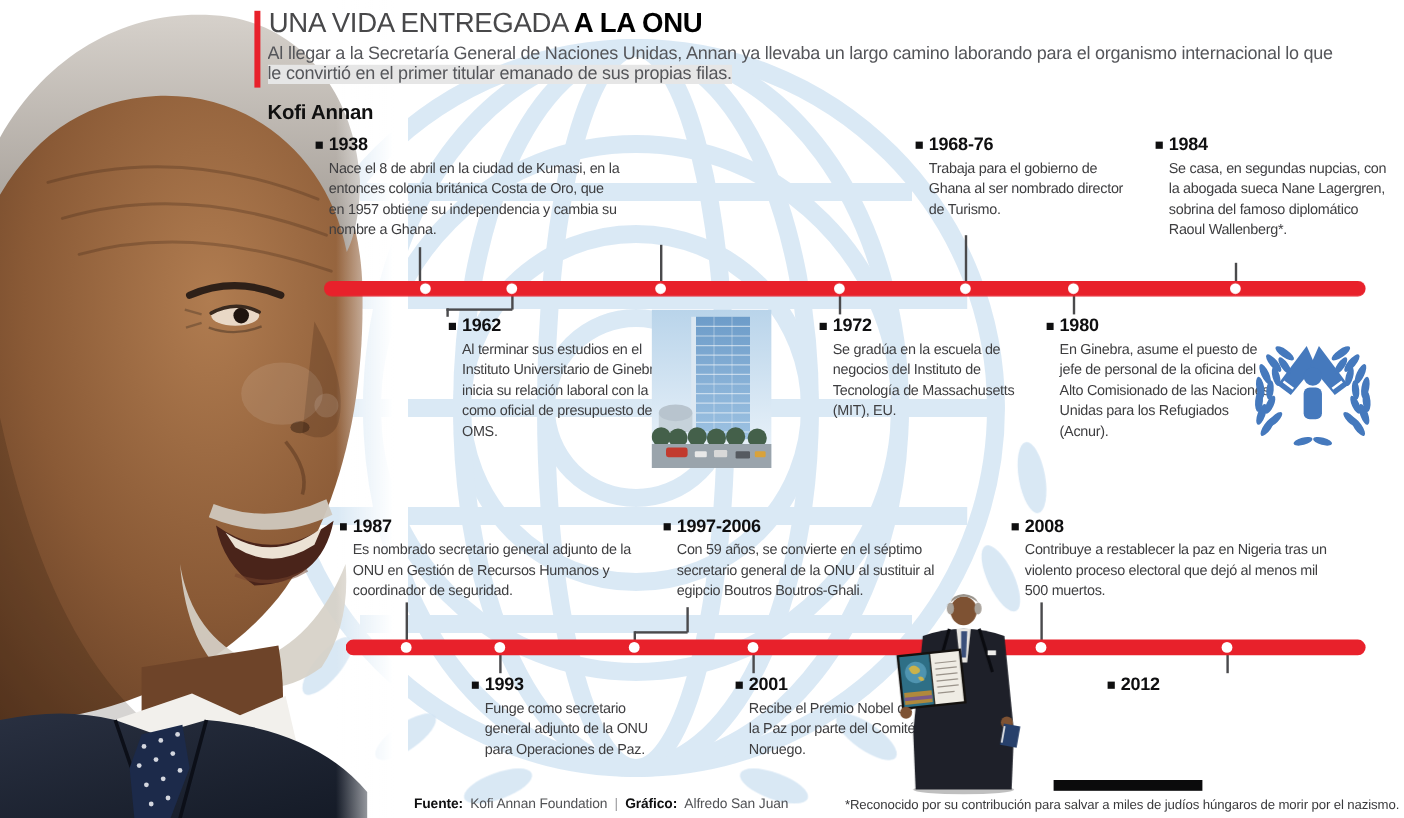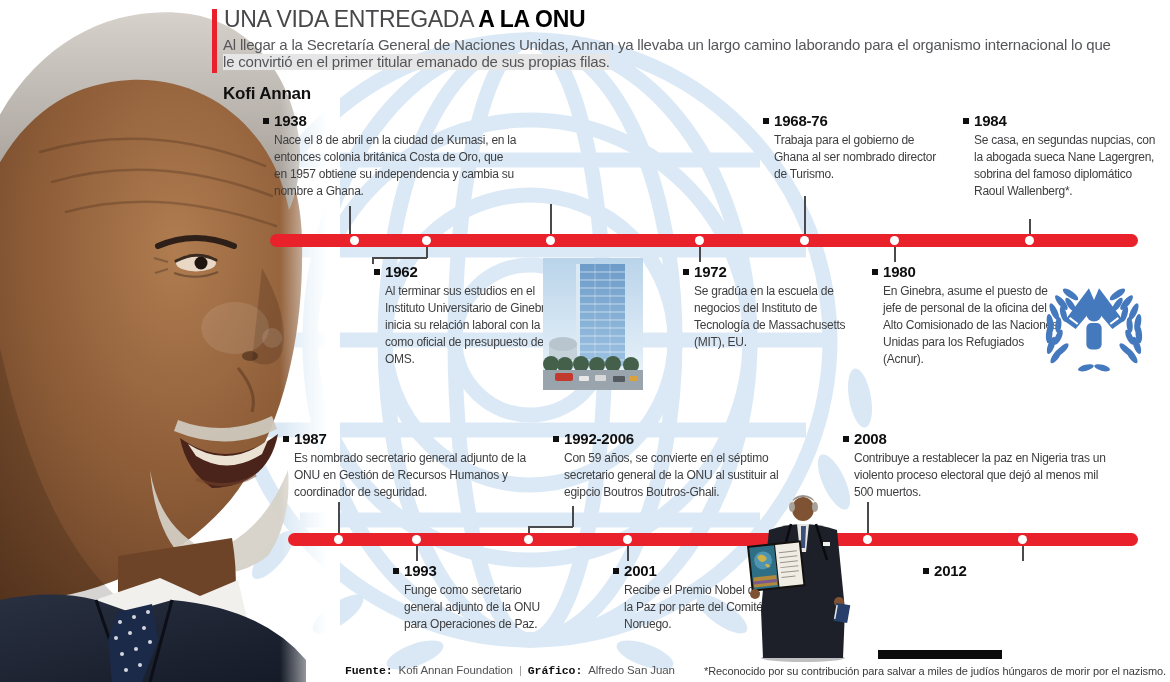--- a/index.html
+++ b/index.html
@@ -33,21 +33,21 @@
   .portrait-fade{position:absolute;left:280px;top:0;width:60px;height:682px;z-index:2;
                  background:linear-gradient(90deg,rgba(255,255,255,0),#fff 80%);}
   .unbuilding{position:absolute;left:543px;top:258px;z-index:5;}
   .unhcr{position:absolute;left:1038px;top:276px;z-index:5;}
   .nobel{position:absolute;left:739px;top:490px;z-index:6;}
   .photo-base{position:absolute;left:878px;top:650px;width:124px;height:9px;background:#0b0b0c;z-index:6;}
 
   
   .footer-left{position:absolute;left:345px;top:664px;z-index:7;font-size:11.5px;color:#515255;
                display:flex;gap:6px;align-items:baseline;letter-spacing:-0.1px;}
-  .footer-left b{color:#0f0f10;font-weight:700;font-family:Liberation Mono, monospace;}
+  .footer-left b{color:#0f0f10;font-weight:700;}
   .footer-sep{color:#9a9a9c;}
   .footnote{position:absolute;right:4px;top:665px;z-index:7;font-size:11px;color:#3a3a3c;letter-spacing:-0.1px;}
 </style>
 </head>
 <body>
 
 <div class="stage">
 
   <svg class="watermark" width="760" height="740" viewBox="0 0 760 740">
     <g stroke="#d2e4f3" stroke-width="15" fill="none" opacity="0.8">
@@ -241,21 +241,21 @@
   <div class="event" style="left:283px;top:430px;width:252px">
     <div class="yr">
         <span class="sq"></span>
         <span>1987</span>
       </div>
     <div class="tx">Es nombrado secretario general adjunto de la ONU en Gestión de Recursos Humanos y coordinador de seguridad.</div>
   </div>
   <div class="event" style="left:553px;top:430px;width:254px">
     <div class="yr">
         <span class="sq"></span>
-        <span>1992-2006</span>
+        <span>1997-2006</span>
       </div>
     <div class="tx">Con 59 años, se convierte en el séptimo secretario general de la ONU al sustituir al egipcio Boutros Boutros-Ghali.</div>
   </div>
   <div class="event" style="left:843px;top:430px;width:264px">
     <div class="yr">
         <span class="sq"></span>
         <span>2008</span>
       </div>
     <div class="tx">Contribuye a restablecer la paz en Nigeria tras un violento proceso electoral que dejó al menos mil 500 muertos.</div>
   </div>

